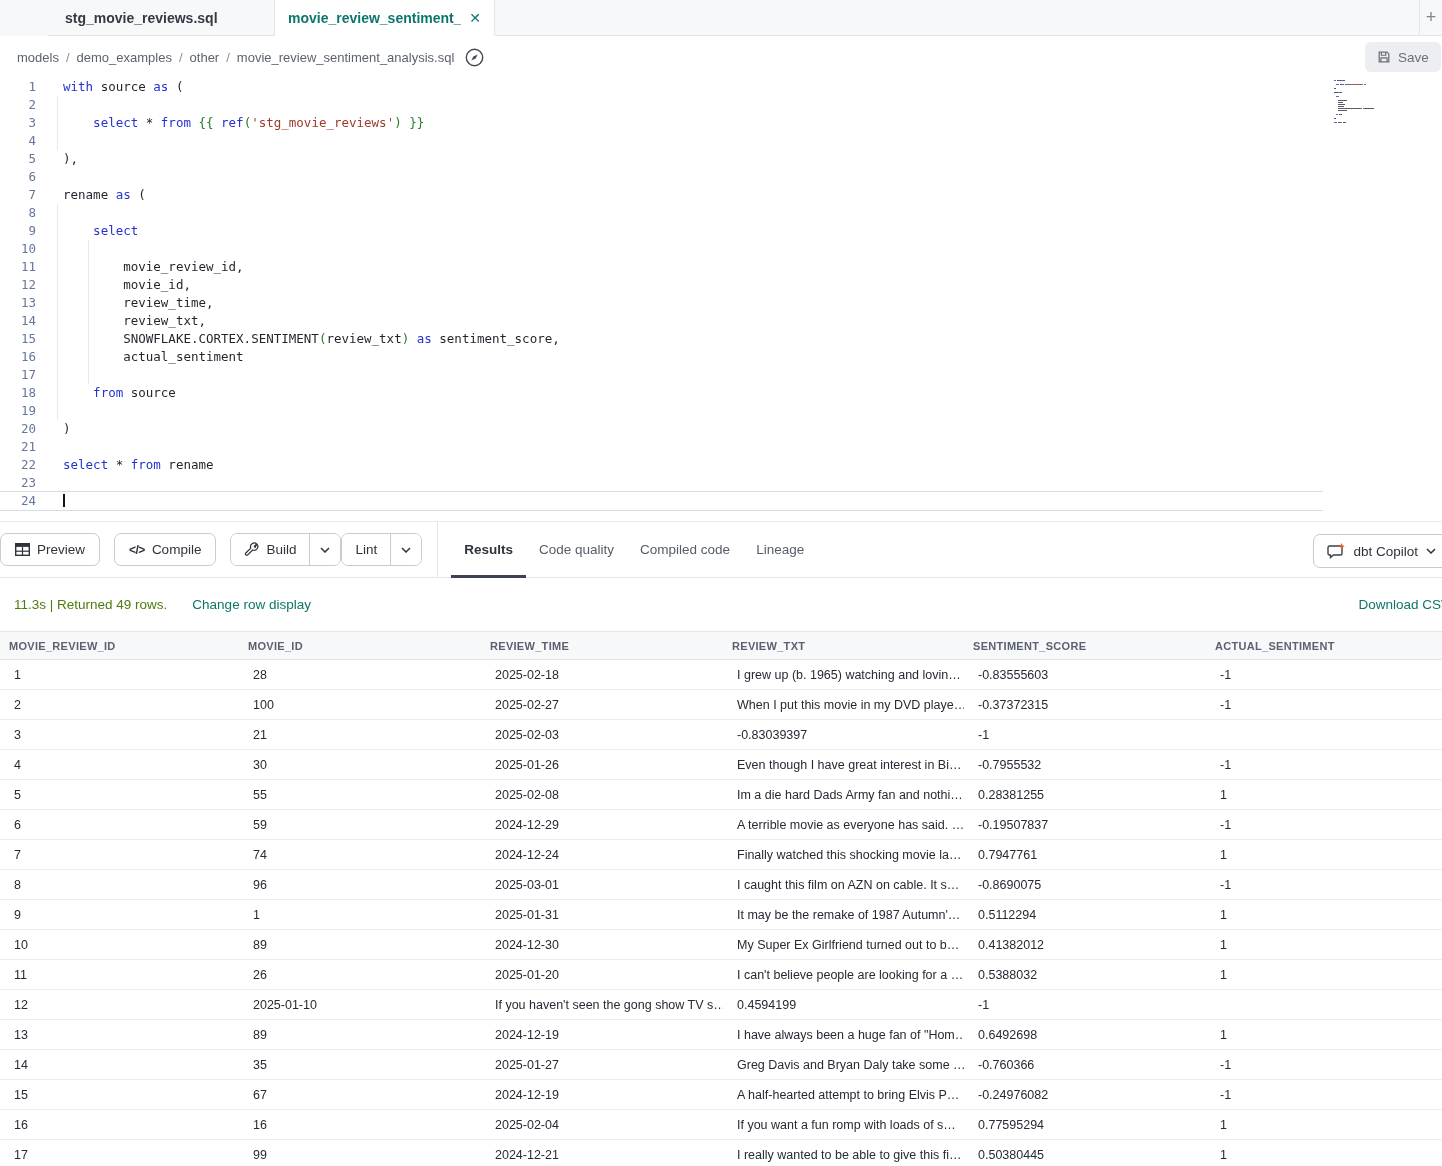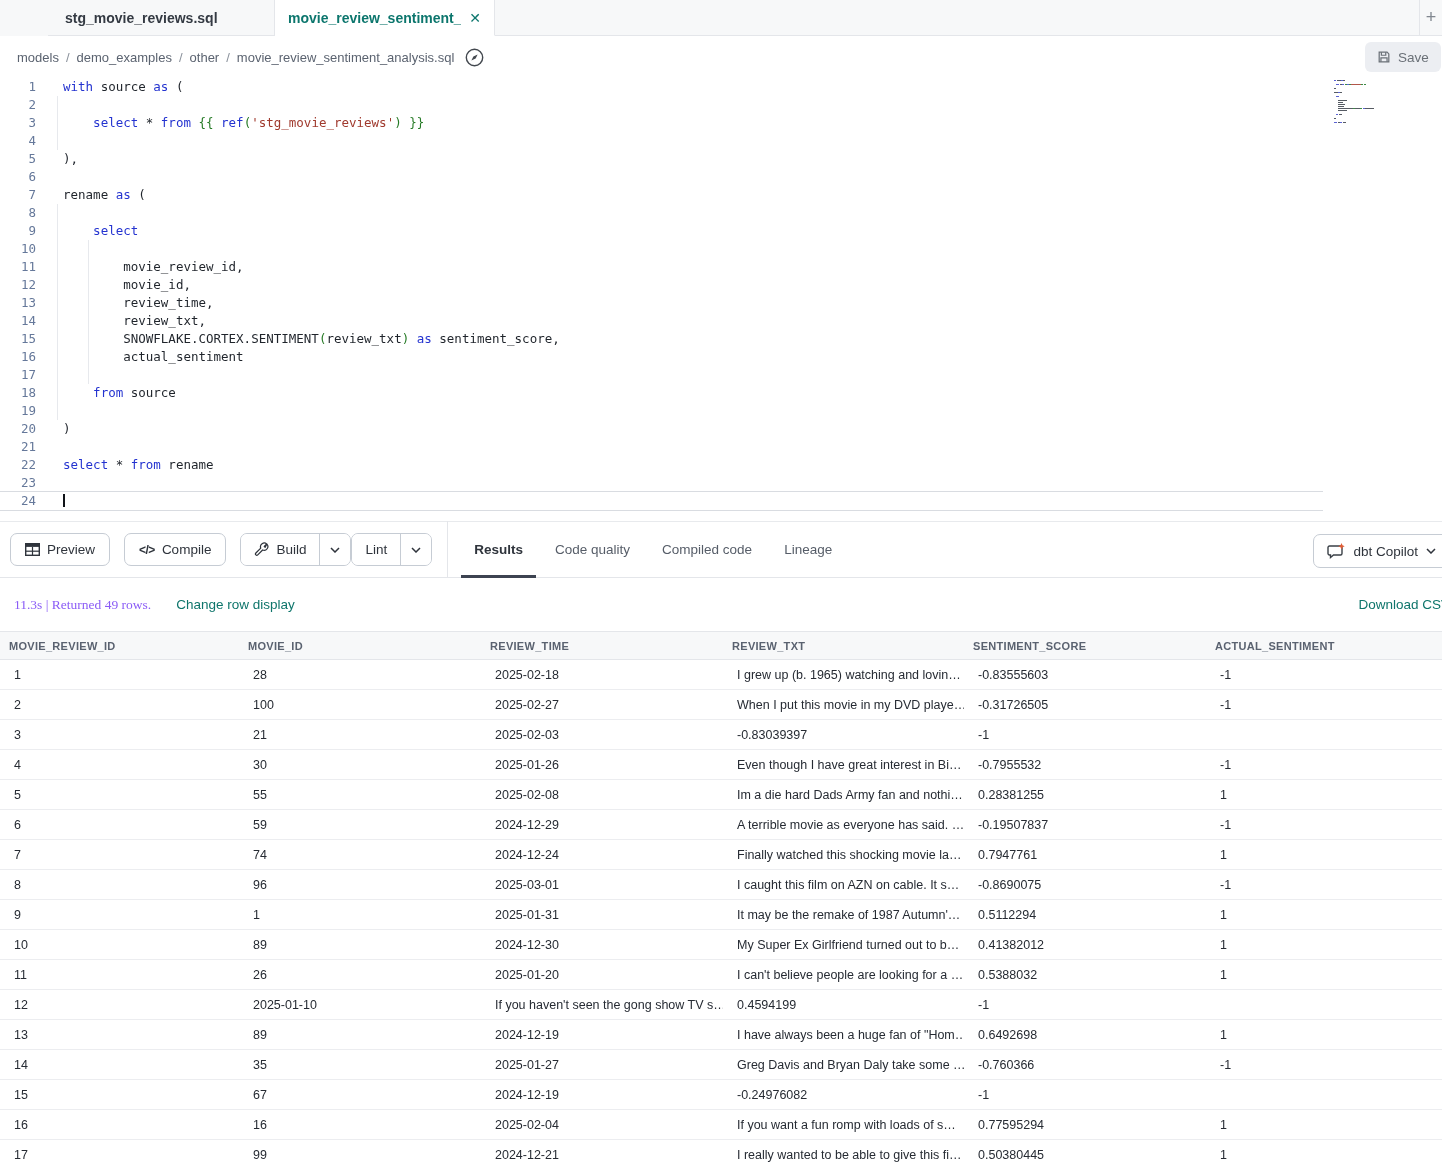--- a/index.html
+++ b/index.html
@@ -56,34 +56,34 @@
     display:flex; align-items:center; position:relative; background:#fff; }
   .btn { display:flex; align-items:center; gap:7px; height:33px; padding:0 14px;
     border:1px solid #c6ccd4; border-radius:7px; background:#fff; font-size:13.5px;
     font-weight:500; color:#2f343c; font-family:"Liberation Sans", sans-serif; }
   .btn + .btn, .split + .btn, .btn + .split { margin-left:14px; }
   .split { display:flex; height:33px; border:1px solid #c6ccd4; border-radius:7px; background:#fff; overflow:hidden; }
   .split .main { display:flex; align-items:center; gap:7px; padding:0 13px; font-size:13.5px; font-weight:500;
     border:none; background:#fff; font-family:"Liberation Sans", sans-serif; color:#2f343c; }
   .split .arrow { width:31px; display:flex; align-items:center; justify-content:center;
     border:none; border-left:1px solid #c6ccd4; background:#fff; }
-  .bar-left { display:flex; align-items:flex-end; padding-left:10px; }
+  .bar-left { display:flex; align-items:flex-end; padding-left:0; }
   .vdiv { width:1px; height:57px; background:#e4e6ea; margin-left:15px; }
-  .result-tabs { display:flex; height:57px; margin-left:13px; gap:6px; }
+  .result-tabs { display:flex; height:57px; margin-left:13px; }
   .rtab { display:flex; align-items:center; padding:0 13px; font-size:13.5px; color:#565d68;
     border-bottom:3px solid transparent; border-top:3px solid transparent; }
   .rtab.active { color:#2f343c; font-weight:600; border-bottom:3px solid #3d4351; }
   .copilot-btn { position:absolute; right:-8px; top:12px; height:34px; display:flex; align-items:center; gap:8px;
     padding:0 13px; border:1px solid #c6ccd4; border-radius:7px; background:#fff;
     font-size:13.5px; font-weight:500; color:#2f343c; font-family:"Liberation Sans", sans-serif; }
   .code-glyph { font-size:12px; font-weight:700; color:#2f343c; letter-spacing:-0.5px; }
 
   
   .status-bar { height:53px; display:flex; align-items:center; padding-left:14px; position:relative; background:#fff; }
-  .status-summary { font-size:13.5px; color:#8b5cf6;font-family:Liberation Serif, serif; }
+  .status-summary { font-size:13.5px; color:#4d7c0f; }
   .teal-link { font-size:13.5px; color:#0e756b; font-weight:500; }
   .change-link { margin-left:25px; }
   .download-link { position:absolute; right:-8px; }
 
   
   .grid { display:grid; grid-template-columns:239px 242px 242px 241px 242px 1fr; }
   .thead { height:29px; background:#f7f8f9; border-top:1px solid #e4e6ea; border-bottom:1px solid #e4e6ea; }
   .th { display:flex; align-items:center; padding-left:9px; font-size:11px; font-weight:700;
     color:#5a6270; letter-spacing:0.3px; white-space:nowrap; }
   .trow { height:30px; border-bottom:1px solid #ecedf0; background:#fff; }
@@ -342,21 +342,21 @@
         <div class="td">-0.83555603</div>
         <div class="td">-1</div>
       </div>
       <div class="grid trow">
         <div class="td">2</div>
         <div class="td">100</div>
         <div class="td">2025-02-27</div>
         <div class="td review">
           <span>When I put this movie in my DVD playe…</span>
         </div>
-        <div class="td">-0.31726505</div>
+        <div class="td">-0.37372315</div>
         <div class="td">-1</div>
       </div>
       <div class="grid trow">
         <div class="td">3</div>
         <div class="td">21</div>
         <div class="td">2025-02-03</div>
         <div class="td">-0.83039397</div>
         <div class="td">-1</div>
       </div>
       <div class="grid trow">
@@ -465,20 +465,23 @@
         <div class="td review">
           <span>Greg Davis and Bryan Daly take some …</span>
         </div>
         <div class="td">-0.760366</div>
         <div class="td">-1</div>
       </div>
       <div class="grid trow">
         <div class="td">15</div>
         <div class="td">67</div>
         <div class="td">2024-12-19</div>
+        <div class="td review">
+          <span>A half-hearted attempt to bring Elvis P…</span>
+        </div>
         <div class="td">-0.24976082</div>
         <div class="td">-1</div>
       </div>
       <div class="grid trow">
         <div class="td">16</div>
         <div class="td">16</div>
         <div class="td">2025-02-04</div>
         <div class="td review">
           <span>If you want a fun romp with loads of s…</span>
           <span class="rev-chev"><svg width="10" height="10" viewBox="0 0 10 10">

